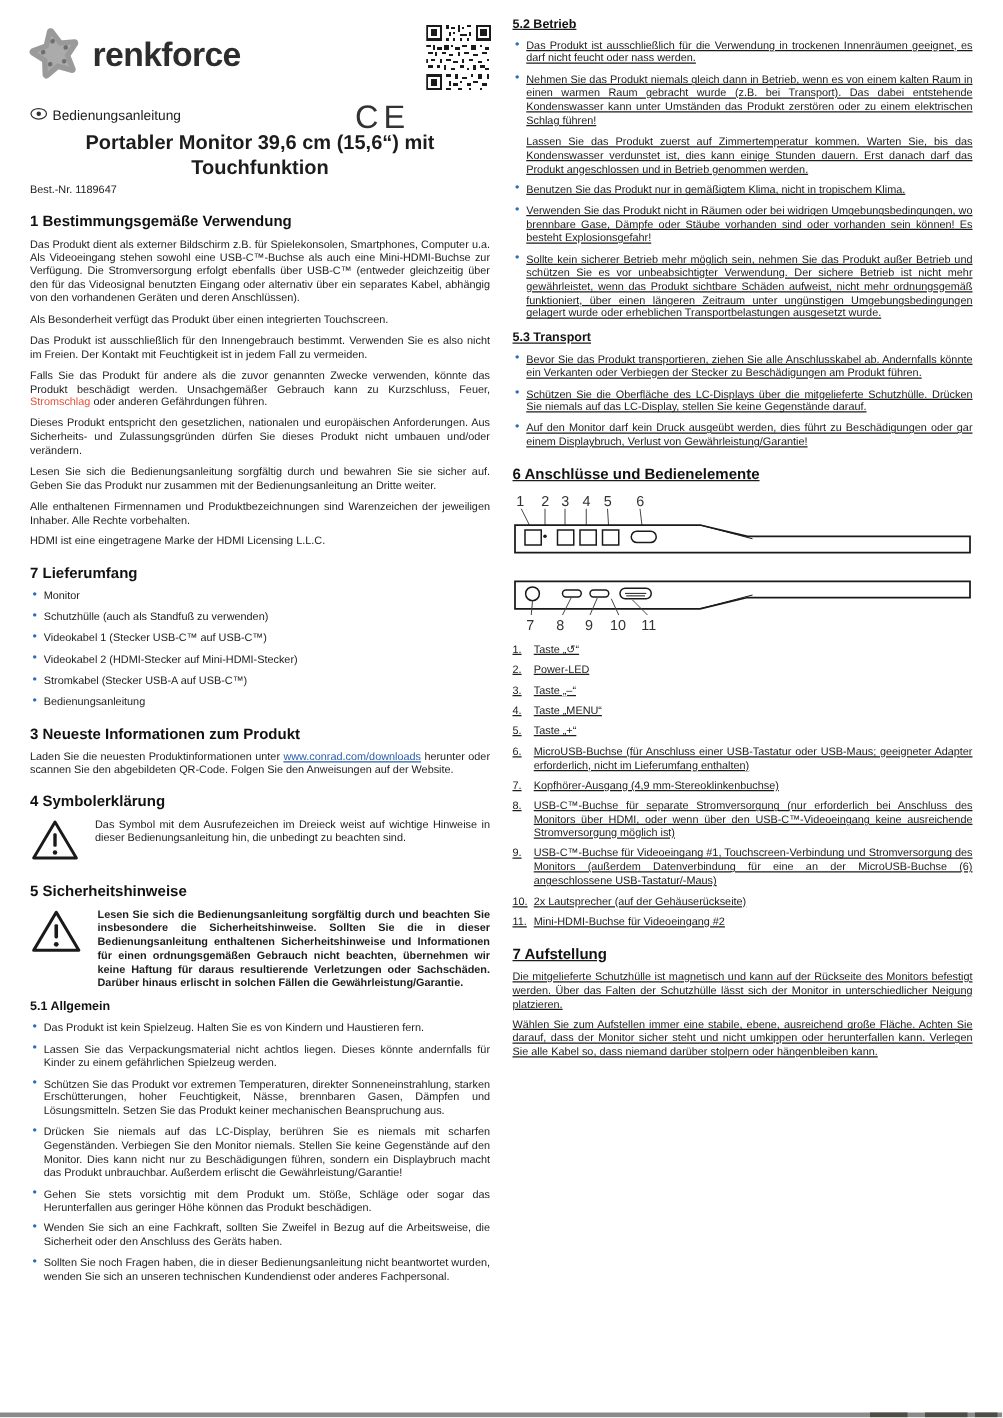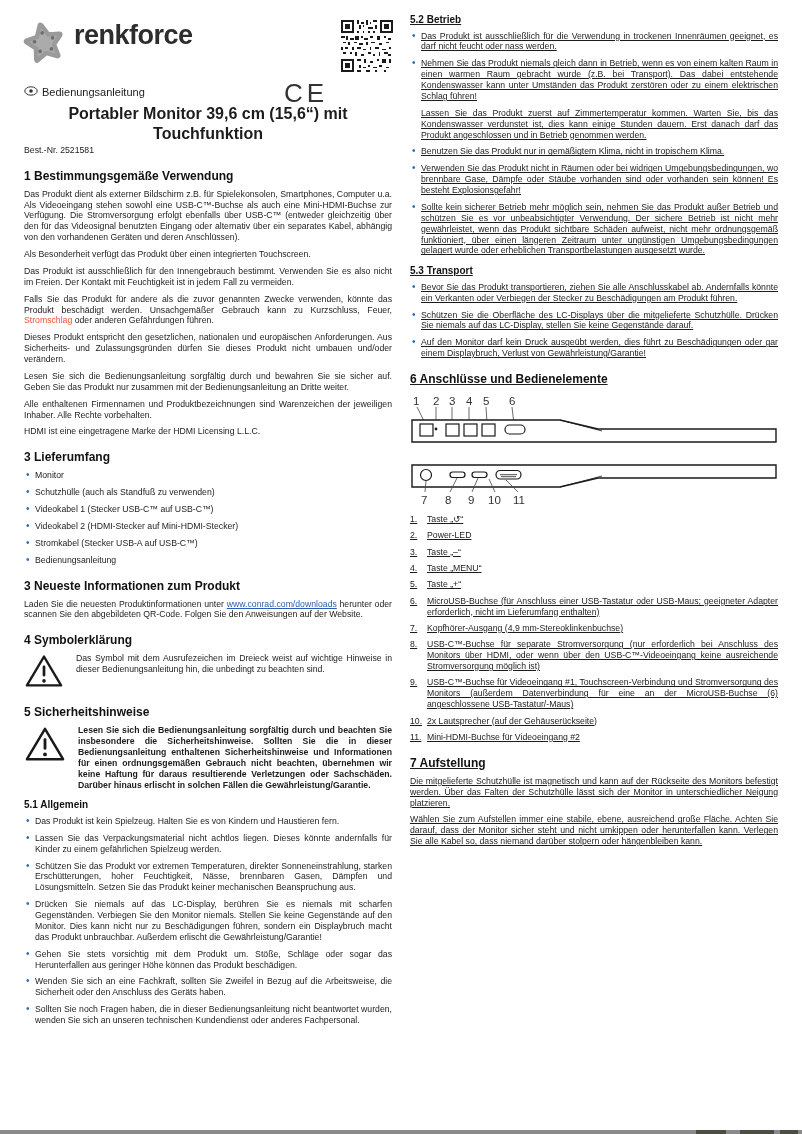--- a/index.html
+++ b/index.html
@@ -1,19 +1,19 @@
 <!DOCTYPE html>
 <html lang="de"><head>
 <meta charset="utf-8">
 <style>
   html,body{margin:0;padding:0;background:#fff;}
   .page{position:relative;width:802px;height:1134px;background:#fff;overflow:hidden;
         font-family:"Liberation Sans","DejaVu Sans",sans-serif;color:#1c1c1c;}
   
-  .logo{position:absolute;left:22px;top:20px;display:flex;gap:8px;}
+  .logo{position:absolute;left:22px;top:20px;display:flex;align-items:center;gap:8px;}
   .logo-word{font-size:27px;font-weight:bold;color:#2d2d2d;letter-spacing:-0.5px;}
   .ce{position:absolute;left:284px;top:30px;font-size:26px;font-weight:400;color:#333;letter-spacing:4px;margin-top:48px;}
   .qr{position:absolute;left:341px;top:20px;}
   
   .col{position:absolute;width:368px;font-size:8.7px;line-height:1.25;text-align:justify;}
   .col-left{left:24px;top:86px;}
   .col-right{left:410px;top:14px;text-decoration:underline;}
   h1.doclabel{font-size:11px;font-weight:400;margin:0 0 4px 0;display:flex;align-items:center;gap:4px;text-align:left;}
   .title{font-size:16px;font-weight:bold;margin:0 0 1px 0;text-align:center;}
   .bestnr{font-size:8.7px;margin:0 0 10px 0;text-align:left;}
@@ -146,33 +146,33 @@
     <h1 class="doclabel">
       <span>
         <svg width="14" height="10" viewBox="0 0 14 10">
           <ellipse cx="7" cy="5" rx="6.2" ry="4.2" fill="none" stroke="#333" stroke-width="1"></ellipse>
           <circle cx="7" cy="5" r="1.8" fill="#333"></circle>
         </svg>
       </span>
       <span>Bedienungsanleitung</span>
     </h1>
     <div class="title">Portabler Monitor 39,6 cm (15,6“) mit Touchfunktion</div>
-    <div class="bestnr">Best.-Nr. 2521581</div>
+    <div class="bestnr">Best.-Nr. 1189647</div>
 
     <h2>1 Bestimmungsgemäße Verwendung</h2>
     <p>Das Produkt dient als externer Bildschirm z.B. für Spielekonsolen, Smartphones, Computer u.a. Als Videoeingang stehen sowohl eine USB-C™-Buchse als auch eine Mini-HDMI-Buchse zur Verfügung. Die Stromversorgung erfolgt ebenfalls über USB-C™ (entweder gleichzeitig über den für das Videosignal benutzten Eingang oder alternativ über ein separates Kabel, abhängig von den vorhandenen Geräten und deren Anschlüssen).</p>
     <p>Als Besonderheit verfügt das Produkt über einen integrierten Touchscreen.</p>
     <p>Das Produkt ist ausschließlich für den Innengebrauch bestimmt. Verwenden Sie es also nicht im Freien. Der Kontakt mit Feuchtigkeit ist in jedem Fall zu vermeiden.</p>
     <p><span>Falls Sie das Produkt für andere als die zuvor genannten Zwecke verwenden, könnte das Produkt beschädigt werden. Unsachgemäßer Gebrauch kann zu Kurzschluss, Feuer, </span><span class="red">Stromschlag</span><span> oder anderen Gefährdungen führen.</span></p>
     <p>Dieses Produkt entspricht den gesetzlichen, nationalen und europäischen Anforderungen. Aus Sicherheits- und Zulassungsgründen dürfen Sie dieses Produkt nicht umbauen und/oder verändern.</p>
     <p>Lesen Sie sich die Bedienungsanleitung sorgfältig durch und bewahren Sie sie sicher auf. Geben Sie das Produkt nur zusammen mit der Bedienungsanleitung an Dritte weiter.</p>
     <p>Alle enthaltenen Firmennamen und Produktbezeichnungen sind Warenzeichen der jeweiligen Inhaber. Alle Rechte vorbehalten.</p>
     <p>HDMI ist eine eingetragene Marke der HDMI Licensing L.L.C.</p>
 
-    <h2>3 Lieferumfang</h2>
+    <h2>7 Lieferumfang</h2>
     <ul class="bullets">
       <li><span class="dot">•</span><span>Monitor</span></li>
       <li><span class="dot">•</span><span>Schutzhülle (auch als Standfuß zu verwenden)</span></li>
       <li><span class="dot">•</span><span>Videokabel 1 (Stecker USB-C™ auf USB-C™)</span></li>
       <li><span class="dot">•</span><span>Videokabel 2 (HDMI-Stecker auf Mini-HDMI-Stecker)</span></li>
       <li><span class="dot">•</span><span>Stromkabel (Stecker USB-A auf USB-C™)</span></li>
       <li><span class="dot">•</span><span>Bedienungsanleitung</span></li>
     </ul>
 
     <h2>3 Neueste Informationen zum Produkt</h2>

